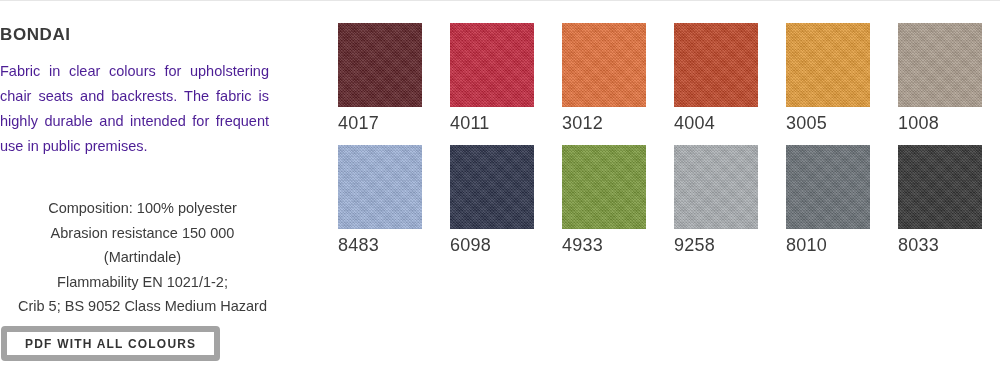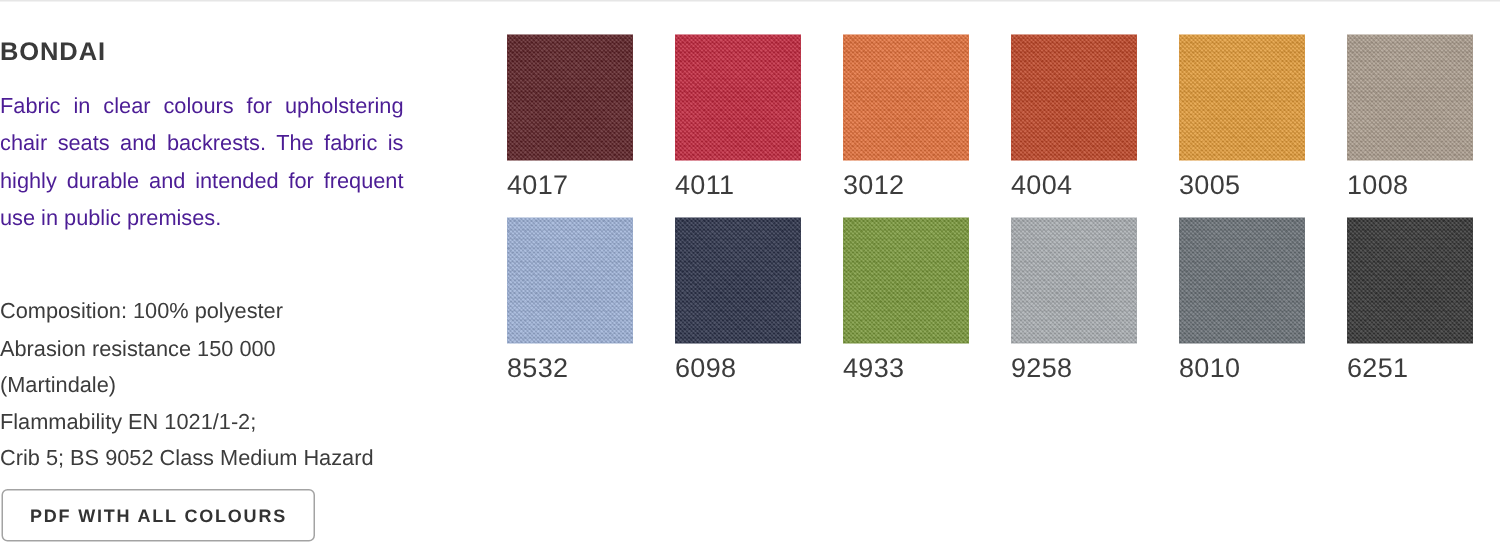--- a/index.html
+++ b/index.html
@@ -66,37 +66,38 @@
   }
 
   .specs {
     position: absolute;
     left: 0;
     top: 196px;
     width: 285px;
     font-size: 14.5px;
     line-height: 24.5px;
     color: #3c3c3c;
+    text-align: center;
   }
   .specs .spec-line {
     white-space: nowrap;
   }
 
   .pdf-button {
     position: absolute;
     left: 1px;
     top: 326px;
     height: 35px;
     box-sizing: border-box;
     padding: 0 18px;
     display: inline-flex;
     align-items: center;
     justify-content: center;
     background: #ffffff;
-    border: 1px solid #a3a3a3;
+    border: 6px solid #a3a3a3;
     border-radius: 4px;
     font-family: "Liberation Sans", sans-serif;
     font-size: 12px;
     font-weight: bold;
     letter-spacing: 1.2px;
     color: #333333;
     cursor: pointer;
     white-space: nowrap;
   }
 
@@ -218,38 +219,38 @@
       </div>
       <div class="swatch-cell">
         <div class="swatch-chip" style="background-color: rgb(171, 157, 142);"></div>
         <div class="swatch-label">1008</div>
       </div>
     </div>
 
     <div class="swatch-row">
       <div class="swatch-cell">
         <div class="swatch-chip" style="background-color: rgb(157, 178, 216);"></div>
-        <div class="swatch-label">8532</div>
+        <div class="swatch-label">8483</div>
       </div>
       <div class="swatch-cell">
         <div class="swatch-chip" style="background-color: rgb(43, 49, 73);"></div>
         <div class="swatch-label">6098</div>
       </div>
       <div class="swatch-cell">
         <div class="swatch-chip" style="background-color: rgb(121, 152, 58);"></div>
         <div class="swatch-label">4933</div>
       </div>
       <div class="swatch-cell">
         <div class="swatch-chip" style="background-color: rgb(169, 174, 178);"></div>
         <div class="swatch-label">9258</div>
       </div>
       <div class="swatch-cell">
         <div class="swatch-chip" style="background-color: rgb(105, 112, 118);"></div>
         <div class="swatch-label">8010</div>
       </div>
       <div class="swatch-cell">
         <div class="swatch-chip" style="background-color: rgb(52, 52, 52);"></div>
-        <div class="swatch-label">6251</div>
+        <div class="swatch-label">8033</div>
       </div>
     </div>
 
   </div>
 </div>
 
 </body></html>

